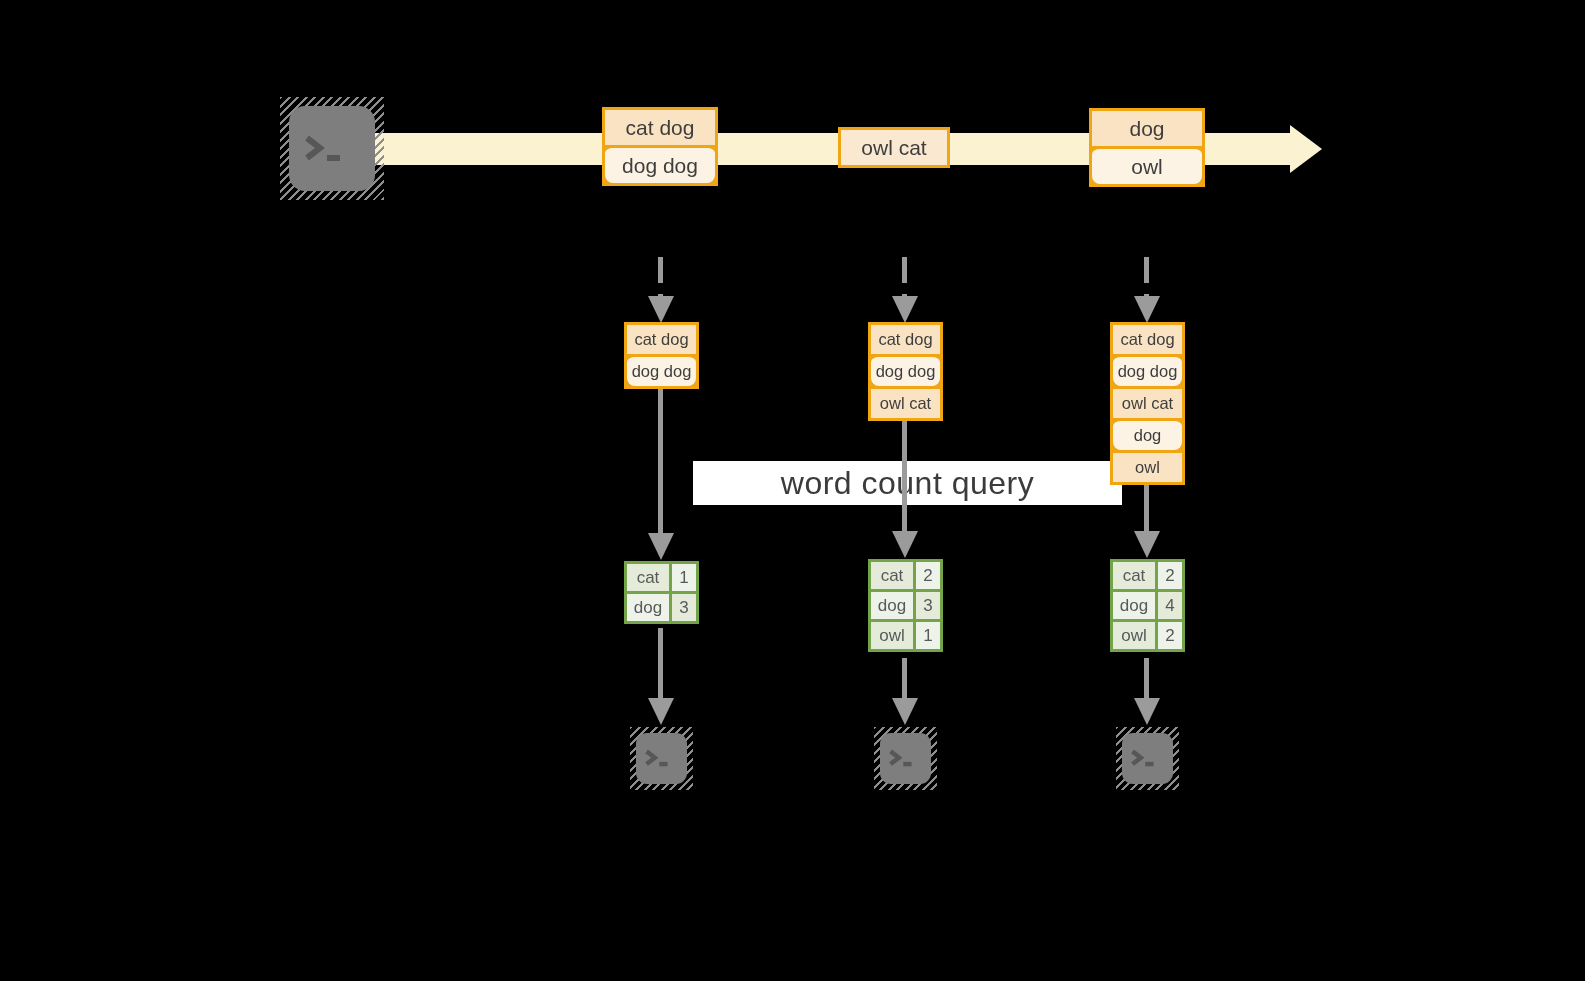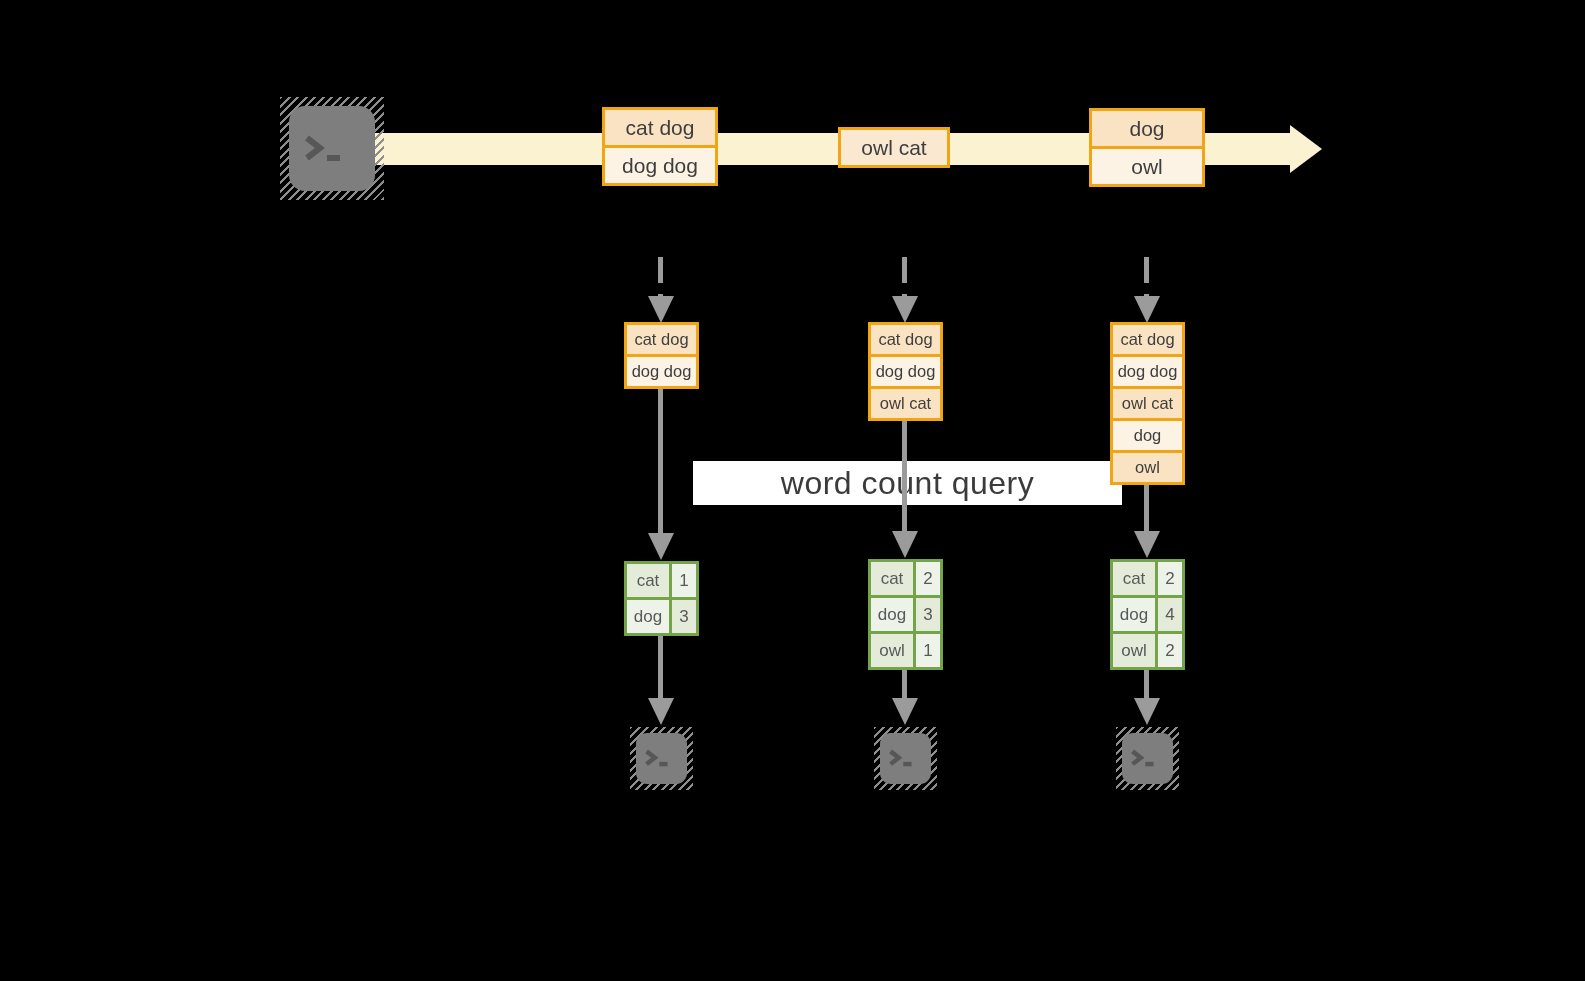--- a/index.html
+++ b/index.html
@@ -23,34 +23,34 @@
     border-top:24px solid transparent;border-bottom:24px solid transparent;
     border-left:32px solid var(--band);}
   
   .ebox{position:absolute;border:3px solid var(--orange);box-sizing:border-box;background:var(--orange);}
   .ebox .cell{display:flex;align-items:center;justify-content:center;color:var(--ink);}
   .ebox .cell + .cell{border-top:3px solid var(--orange);}
   .ebox.top .cell{width:110px;height:35px;font-size:21px;}
   .ebox.top.single .cell{width:106px;}
   .ebox.stack .cell{width:69px;height:29px;font-size:16.5px;}
   .fill-a{background:var(--peach);}
-  .fill-b{background:var(--cream);}
+  .fill-b{background:var(--cream);border-radius:8px;}
   .fill-m{background:var(--midpeach);}
   
   .dashline{position:absolute;width:5px;
     background:repeating-linear-gradient(to bottom,var(--gray) 0 26px,transparent 26px 37px);}
   .gline{position:absolute;width:5px;background:var(--gray);}
   .ahead{position:absolute;width:0;height:0;
     border-left:13px solid transparent;border-right:13px solid transparent;
     border-top:27px solid var(--gray);}
   
   .gtable{position:absolute;border:3px solid var(--green);box-sizing:border-box;background:var(--green);}
   .gtable .row{display:flex;}
   .gtable .row + .row{border-top:3px solid var(--green);}
-  .gtable .c{height:33px;display:flex;align-items:center;justify-content:center;
+  .gtable .c{height:27px;display:flex;align-items:center;justify-content:center;
     color:var(--gink);font-size:17px;}
   .gtable .word{width:42px;}
   .gtable .num{width:24px;border-left:3px solid var(--green);}
   
   .banner{position:absolute;background:#ffffff;display:flex;align-items:center;justify-content:center;
     color:#3b3b3b;font-size:32px;font-weight:300;letter-spacing:0.5px;}
   .z5{z-index:5}.z6{z-index:6}.z7{z-index:7}
 </style>
 </head>
 <body>

